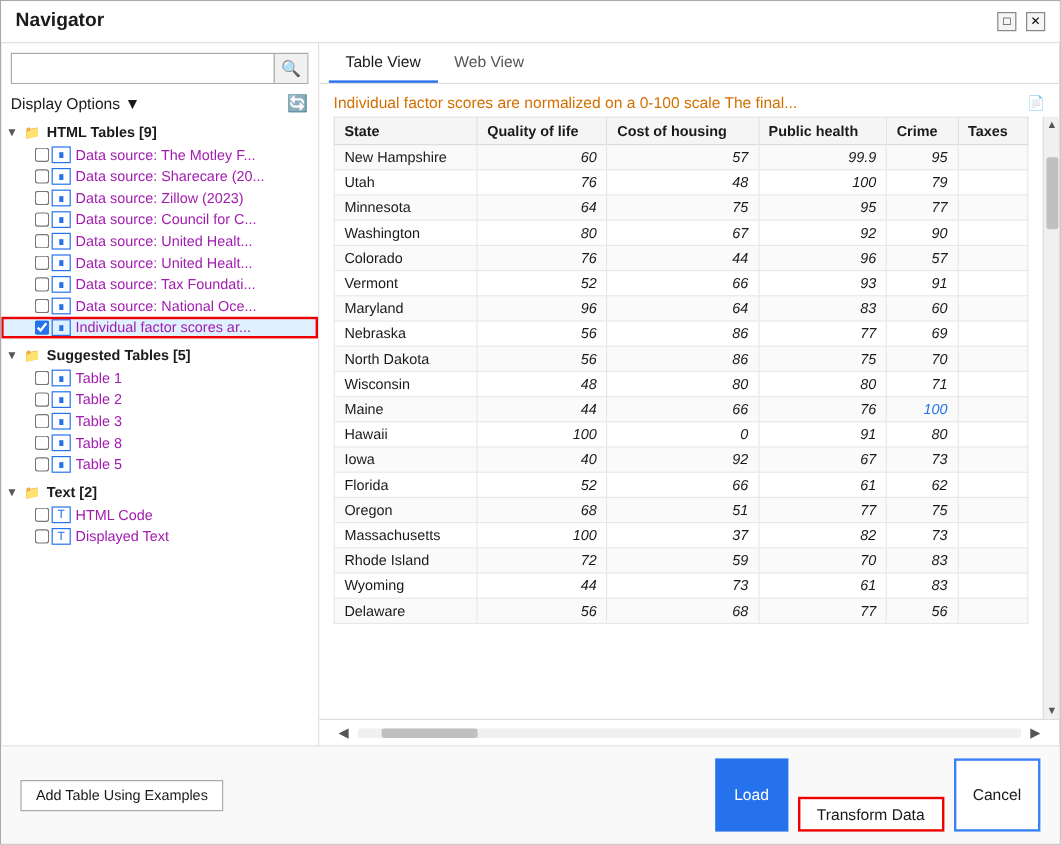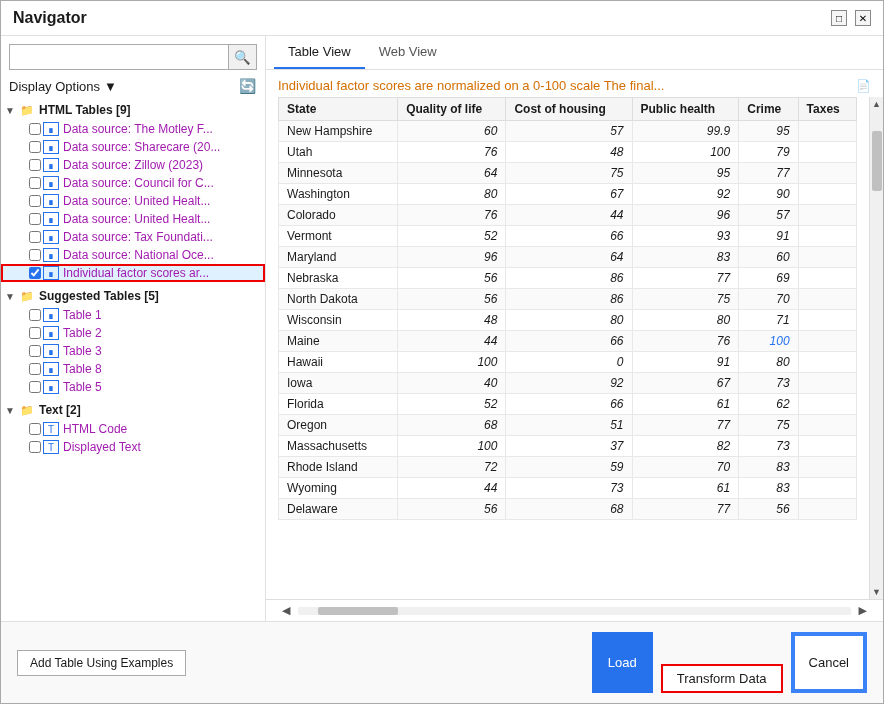--- a/index.html
+++ b/index.html
@@ -52,21 +52,21 @@
     .vert-scrollbar { width: 14px; background: #f0f0f0; border-left: 1px solid #ddd; display: flex; flex-direction: column; align-items: center; }
     .vert-scroll-up, .vert-scroll-down { width: 14px; height: 14px; display: flex; align-items: center; justify-content: center; font-size: 9px; color: #555; cursor: pointer; }
     .vert-scroll-track { flex: 1; width: 14px; position: relative; }
     .vert-scroll-thumb { width: 10px; height: 60px; background: #c0c0c0; border-radius: 2px; position: absolute; top: 20px; left: 2px; }
     
     .footer { display: flex; align-items: center; justify-content: space-between; padding: 10px 16px; border-top: 1px solid #e0e0e0; background: #f9f9f9; }
     .footer-left .add-table-btn { padding: 5px 12px; font-size: 12px; background: #fff; border: 1px solid #aaa; cursor: pointer; color: #1a1a1a; }
     .footer-right { display: flex; gap: 8px; }
     .btn-load { padding: 5px 16px; background: #2672ec; color: #fff; border: none; cursor: pointer; font-size: 13px; }
     .btn-transform { padding: 5px 14px; background: #fff; color: #1a1a1a; border: 2px solid #e00; cursor: pointer; font-size: 13px; margin-top: 32px; }
-    .btn-cancel { padding: 5px 14px; background: #fff; color: #1a1a1a; border: 4px solid #3b82f6; cursor: pointer; font-size: 13px; }
+    .btn-cancel { padding: 5px 14px; background: #fff; color: #1a1a1a; border: 2px solid #3b82f6; cursor: pointer; font-size: 13px; }
     .checkbox-blue { accent-color: #2672ec; width: 12px; height: 12px; }
     .highlighted-row { outline: 2px solid #e00; outline-offset: -2px; background: #dff0ff !important; }
   </style>
 </head>
 <body>
 
 <div class="window">
 
   <div class="title-bar">
     <span class="title-text">Navigator</span>

